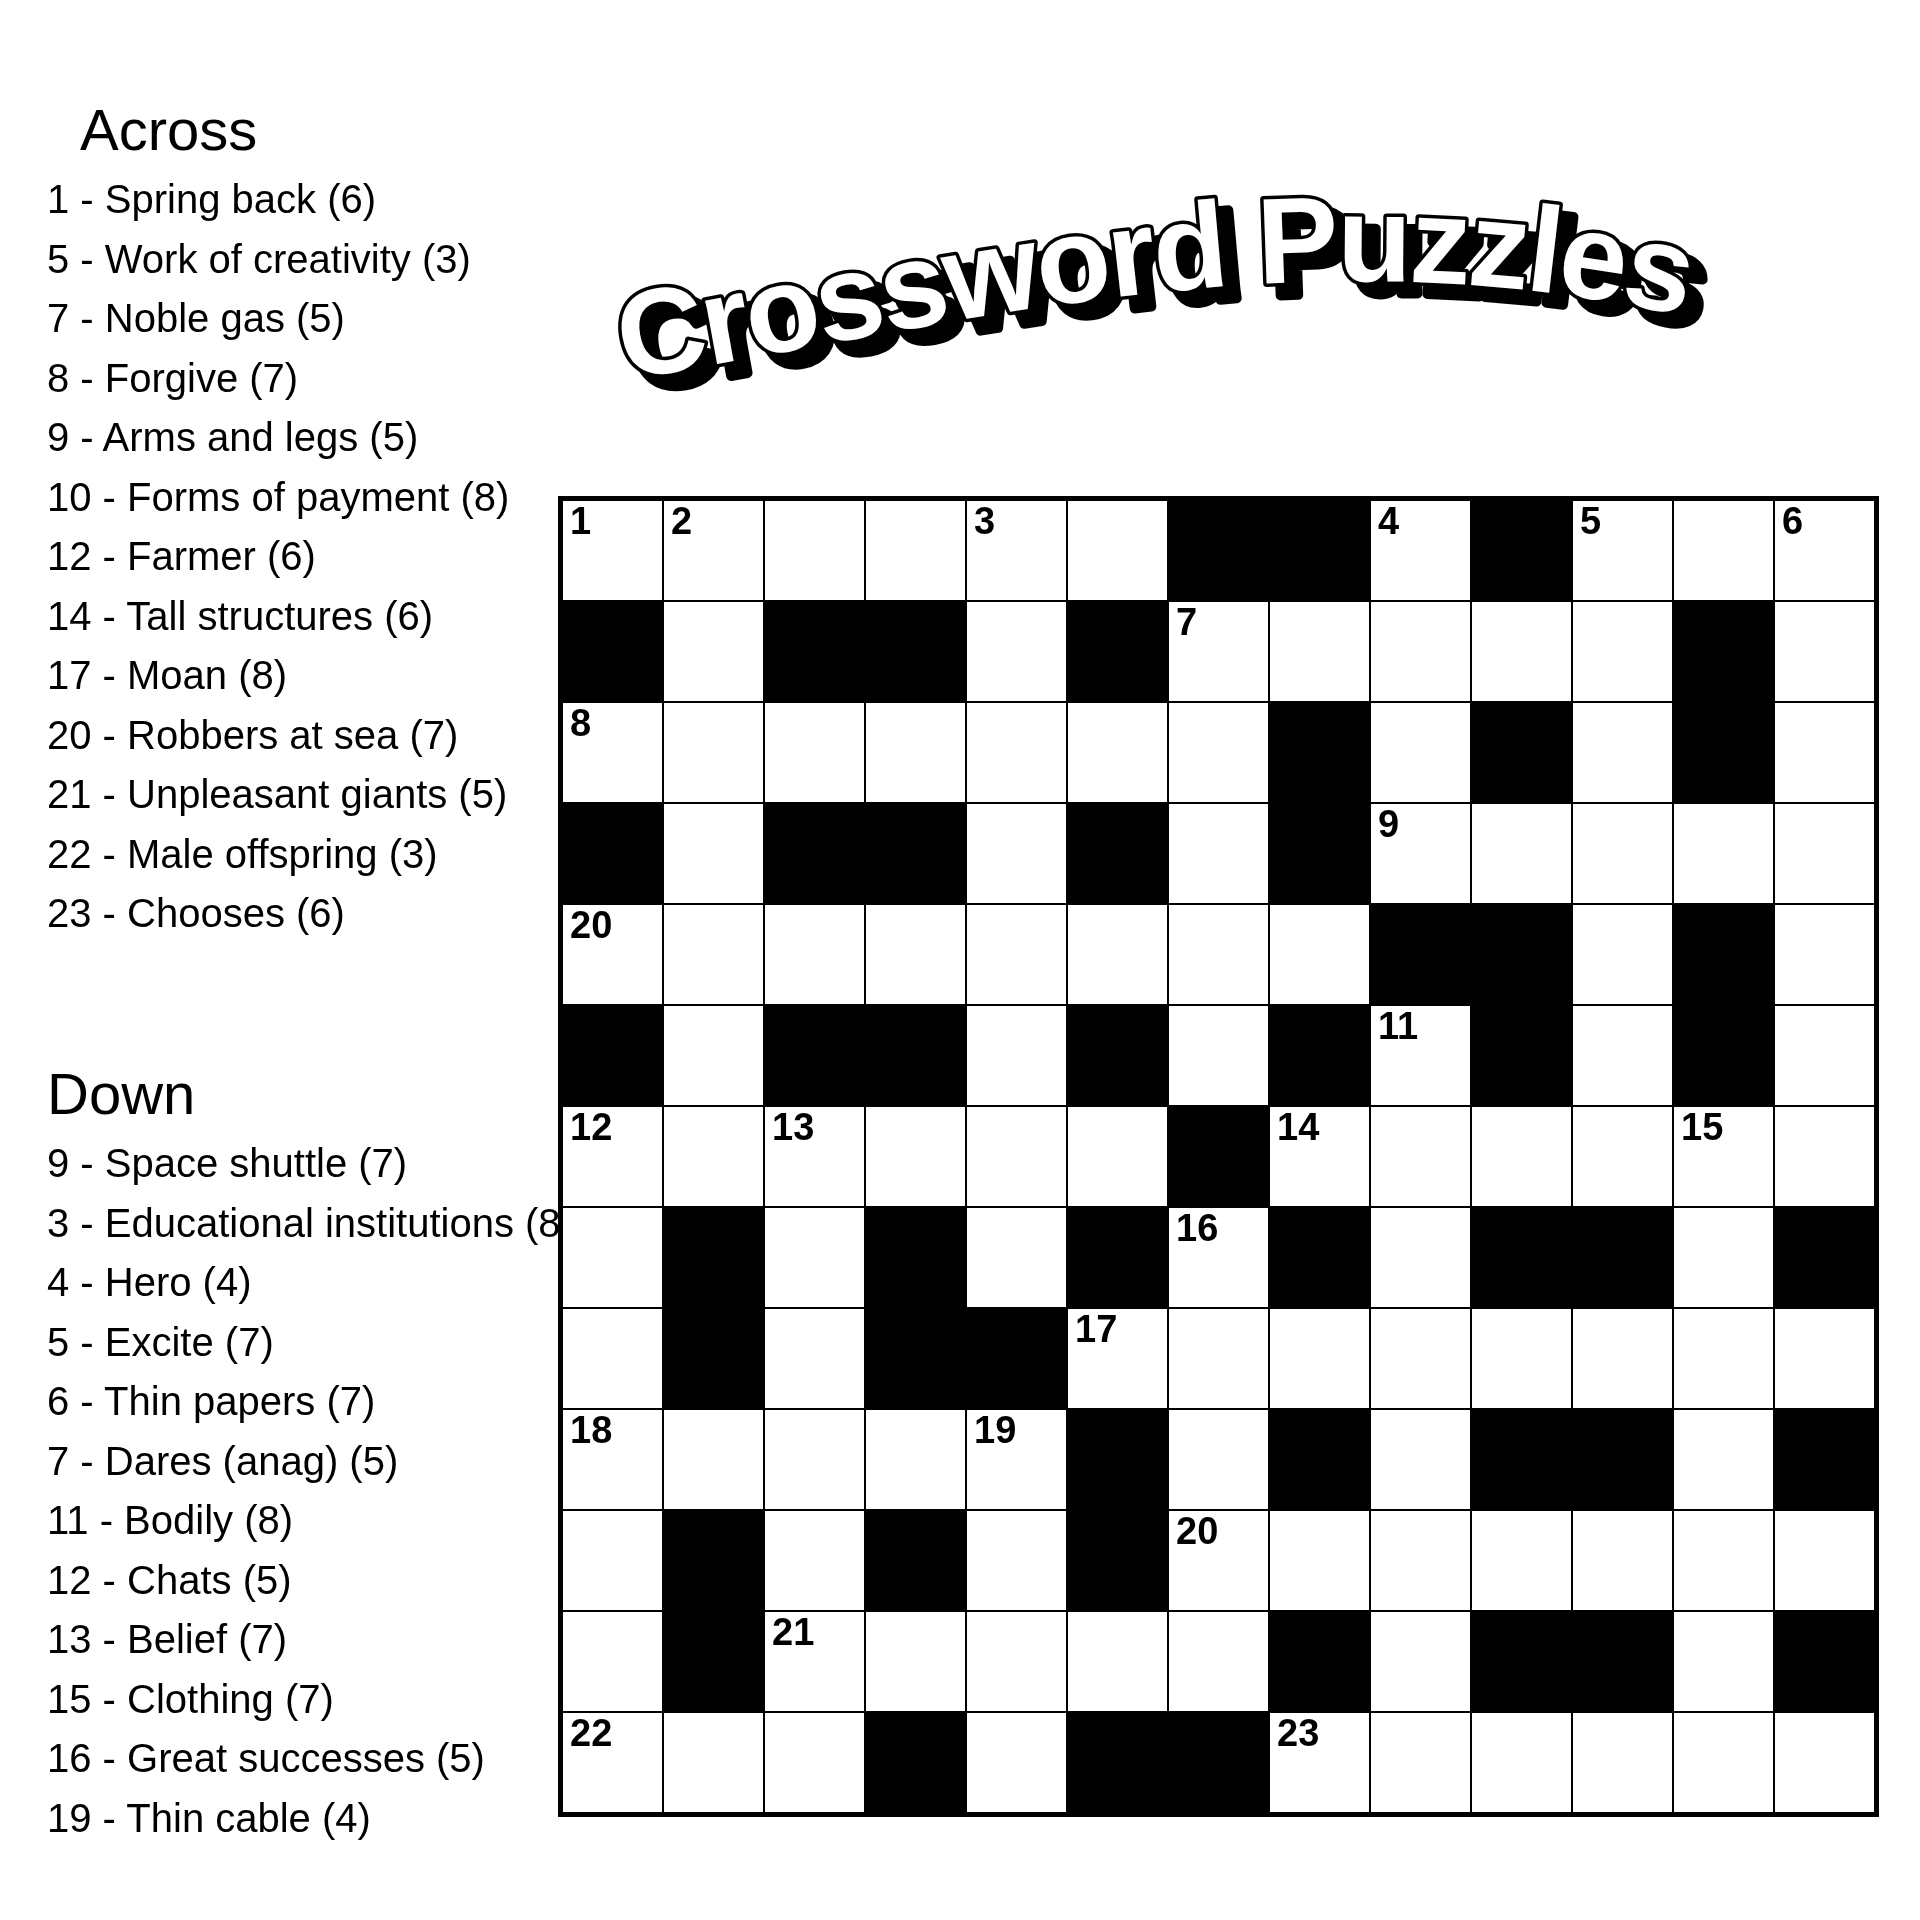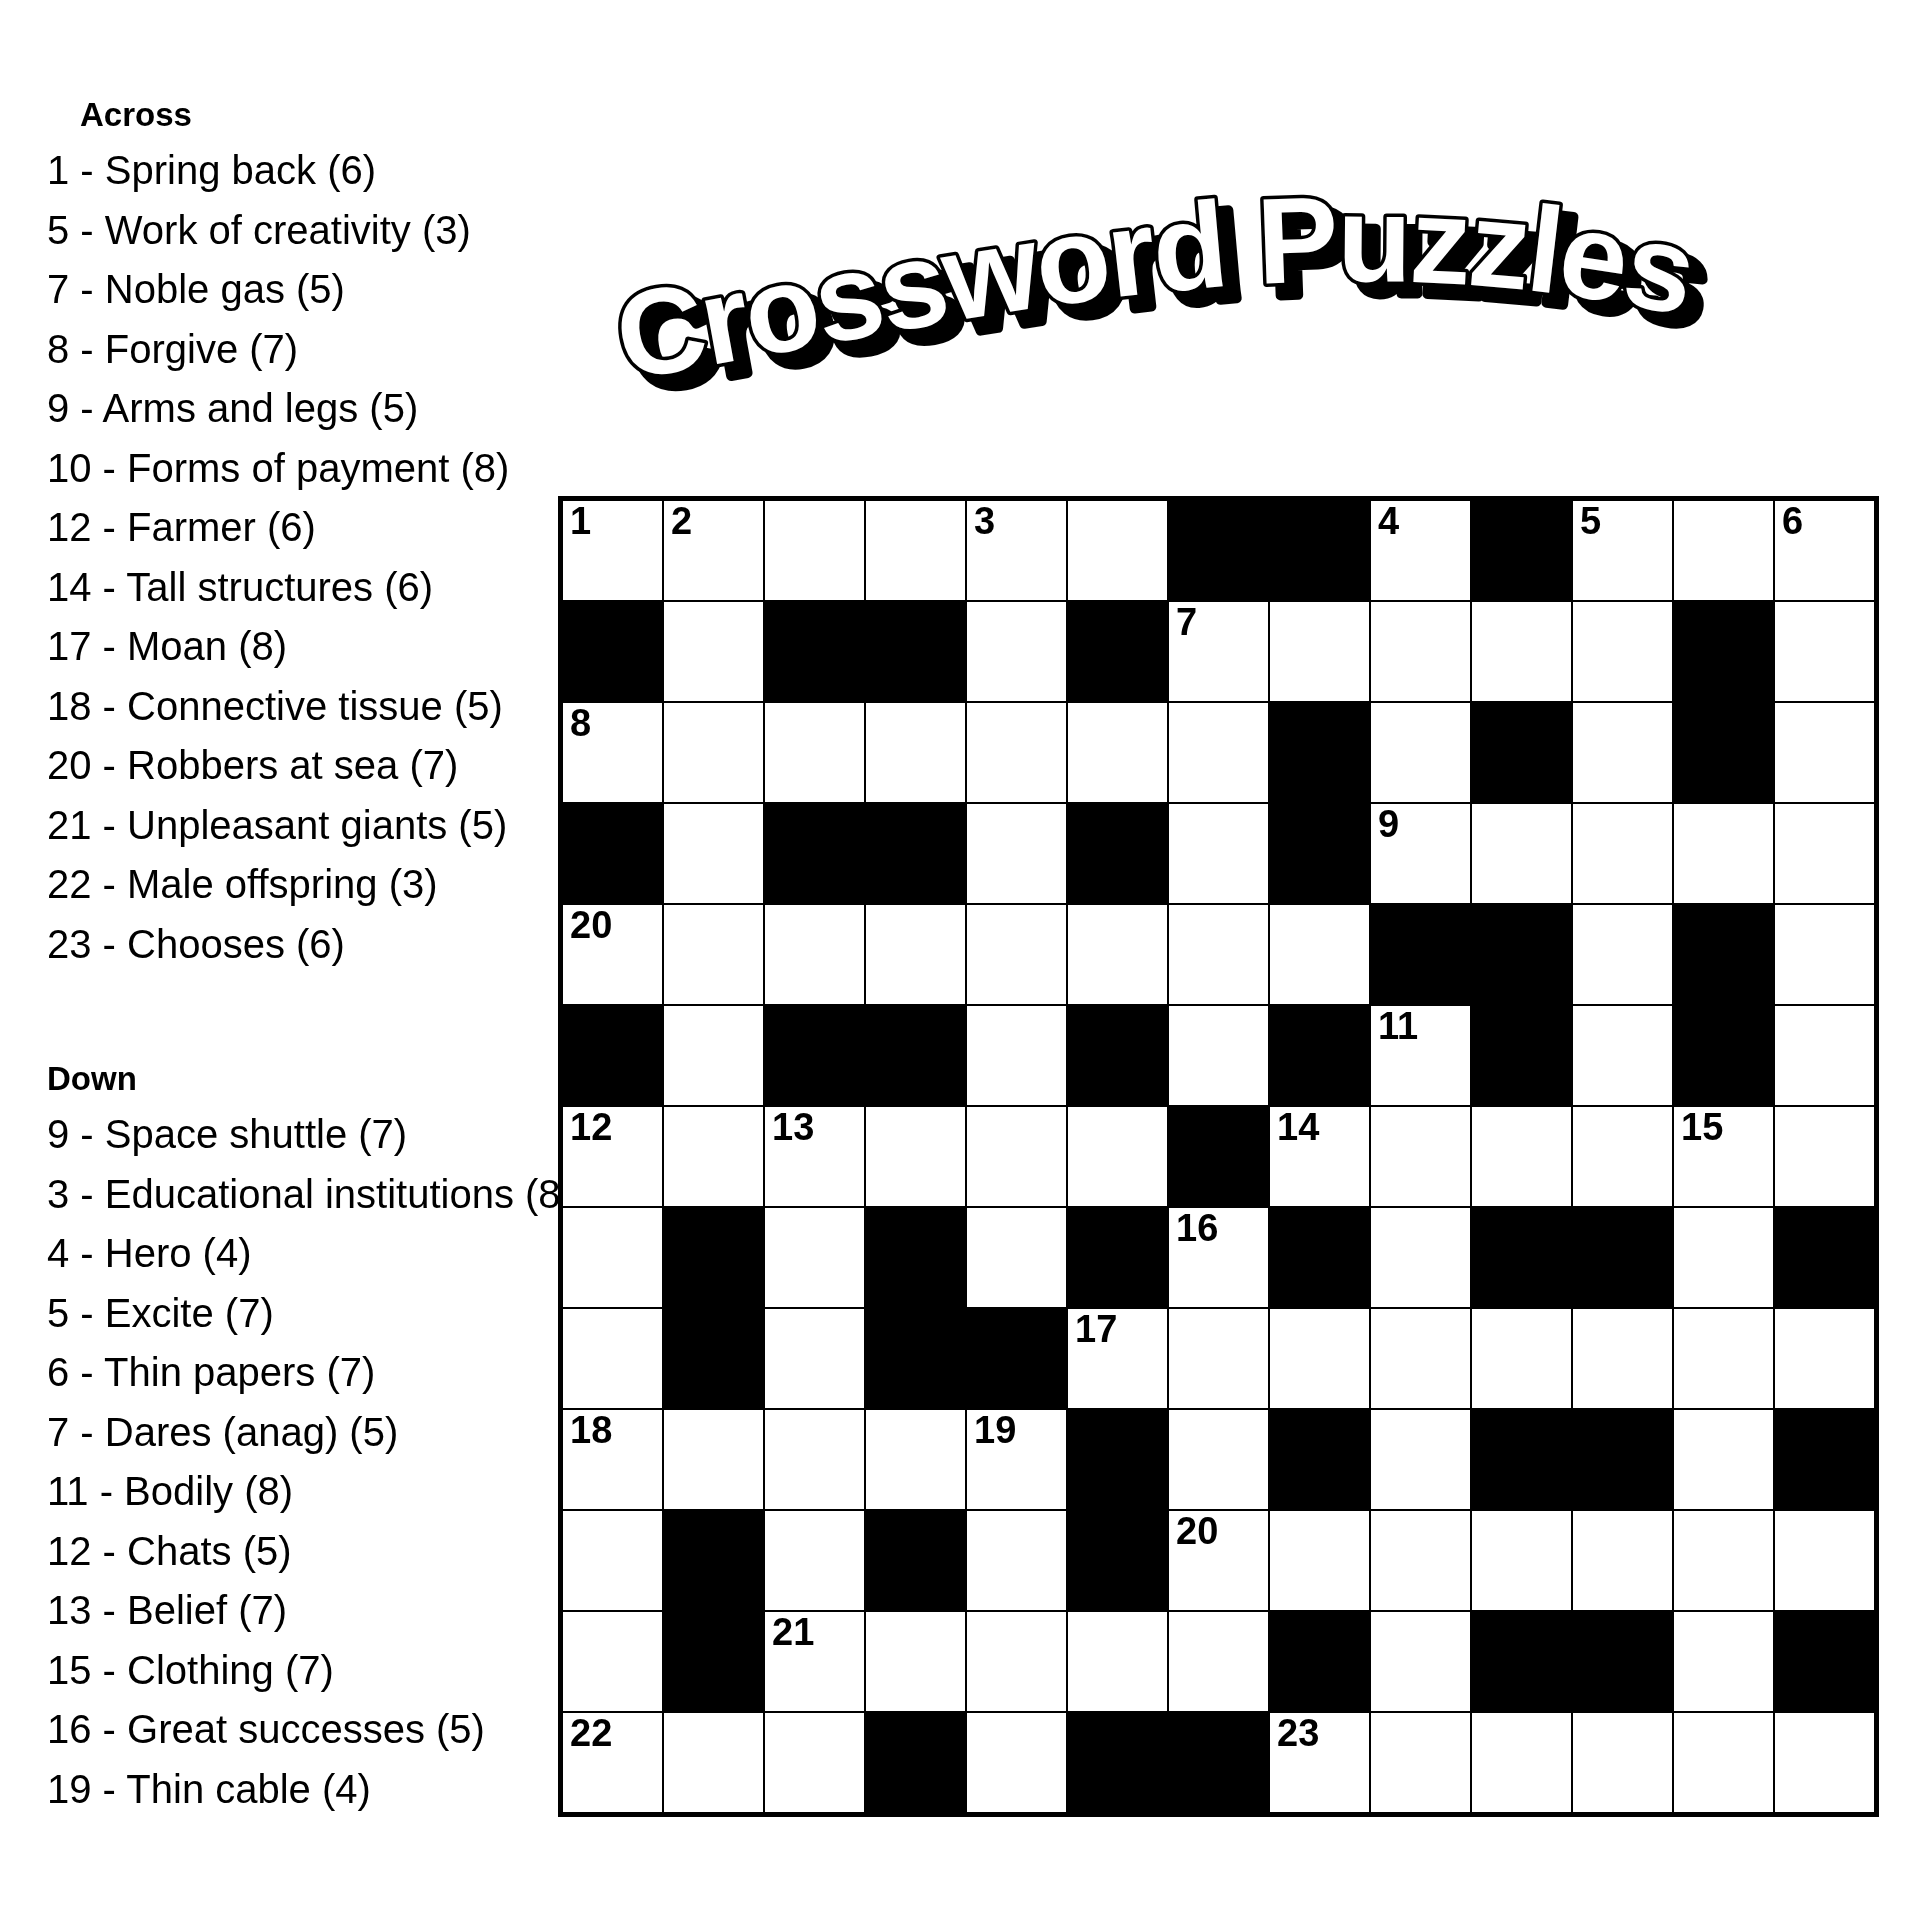--- a/index.html
+++ b/index.html
@@ -36,22 +36,22 @@
     fill: #ffffff;
     stroke: #000000;
     stroke-width: 7px;
     paint-order: stroke fill;
     stroke-linejoin: round;
   }
 
   
   .clues { position: absolute; color: #000; }
   .clues h2 {
-    font-size: 33px;
-    font-weight: 700;
+    font-size: 58px;
+    font-weight: 400;
     margin-bottom: 14px;
   }
   .clues ul { list-style: none; }
   .clues li {
     font-size: 40px;
     height: 59.5px;
     white-space: nowrap;
     font-weight: 400;
   }
   #across-section { left: 47px; top: 96px; }
@@ -102,21 +102,20 @@
   <ul id="across-list">
       <li>1 - Spring back (6)</li>
       <li>5 - Work of creativity (3)</li>
       <li>7 - Noble gas (5)</li>
       <li>8 - Forgive (7)</li>
       <li>9 - Arms and legs (5)</li>
       <li>10 - Forms of payment (8)</li>
       <li>12 - Farmer (6)</li>
       <li>14 - Tall structures (6)</li>
       <li>17 - Moan (8)</li>
-      <li>18 - Connective tissue (5)</li>
       <li>20 - Robbers at sea (7)</li>
       <li>21 - Unpleasant giants (5)</li>
       <li>22 - Male offspring (3)</li>
       <li>23 - Chooses (6)</li>
     </ul>
 </section>
 
 <section class="clues" id="down-section">
   <h2>Down</h2>
   <ul id="down-list">

